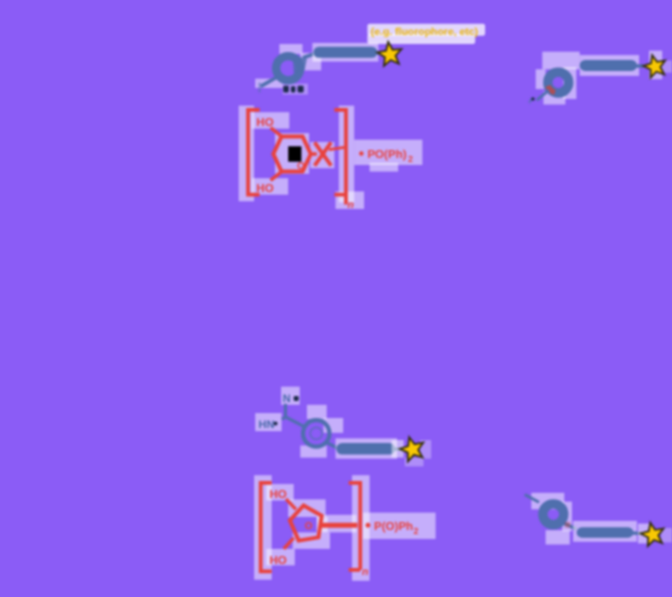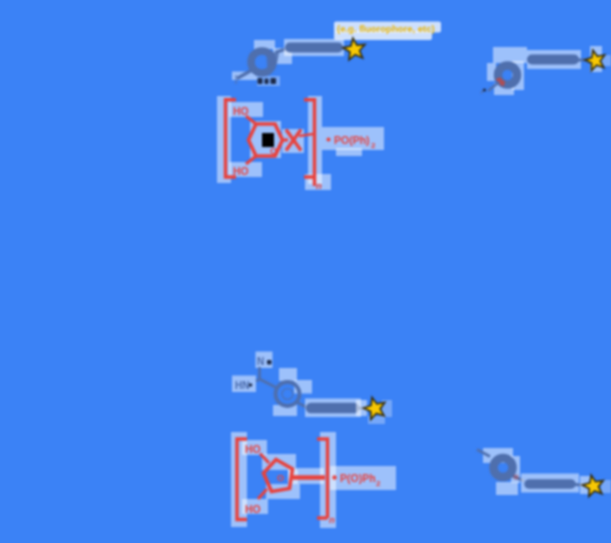--- a/index.html
+++ b/index.html
@@ -1,16 +1,16 @@
 <!DOCTYPE html>
 <html><head>
 <meta charset="utf-8">
 <style>
   html,body{margin:0;padding:0;background:#000;width:611px;height:543px;overflow:hidden;}
-  #canvas{position:relative;width:611px;height:543px;background:#3b82f6;font-family:"Liberation Sans",sans-serif;}
+  #canvas{position:relative;width:611px;height:543px;background:#8b5cf6;font-family:"Liberation Sans",sans-serif;}
   svg{display:block;filter:blur(0.85px);}
   .halo{fill:rgba(255,255,255,0.50);}
   .halo-light{fill:rgba(255,255,255,0.75);}
   .halo-dark{fill:rgba(255,255,255,0.30);}
   .blue{stroke:#4f6fad;fill:none;}
   .bluefill{fill:#4f6fad;}
   .bluetext{fill:#4868a8;font-weight:bold;}
   .navy{fill:#1c2a4a;}
   .red{stroke:#e8423c;fill:none;}
   .redfill{fill:#e8423c;}

